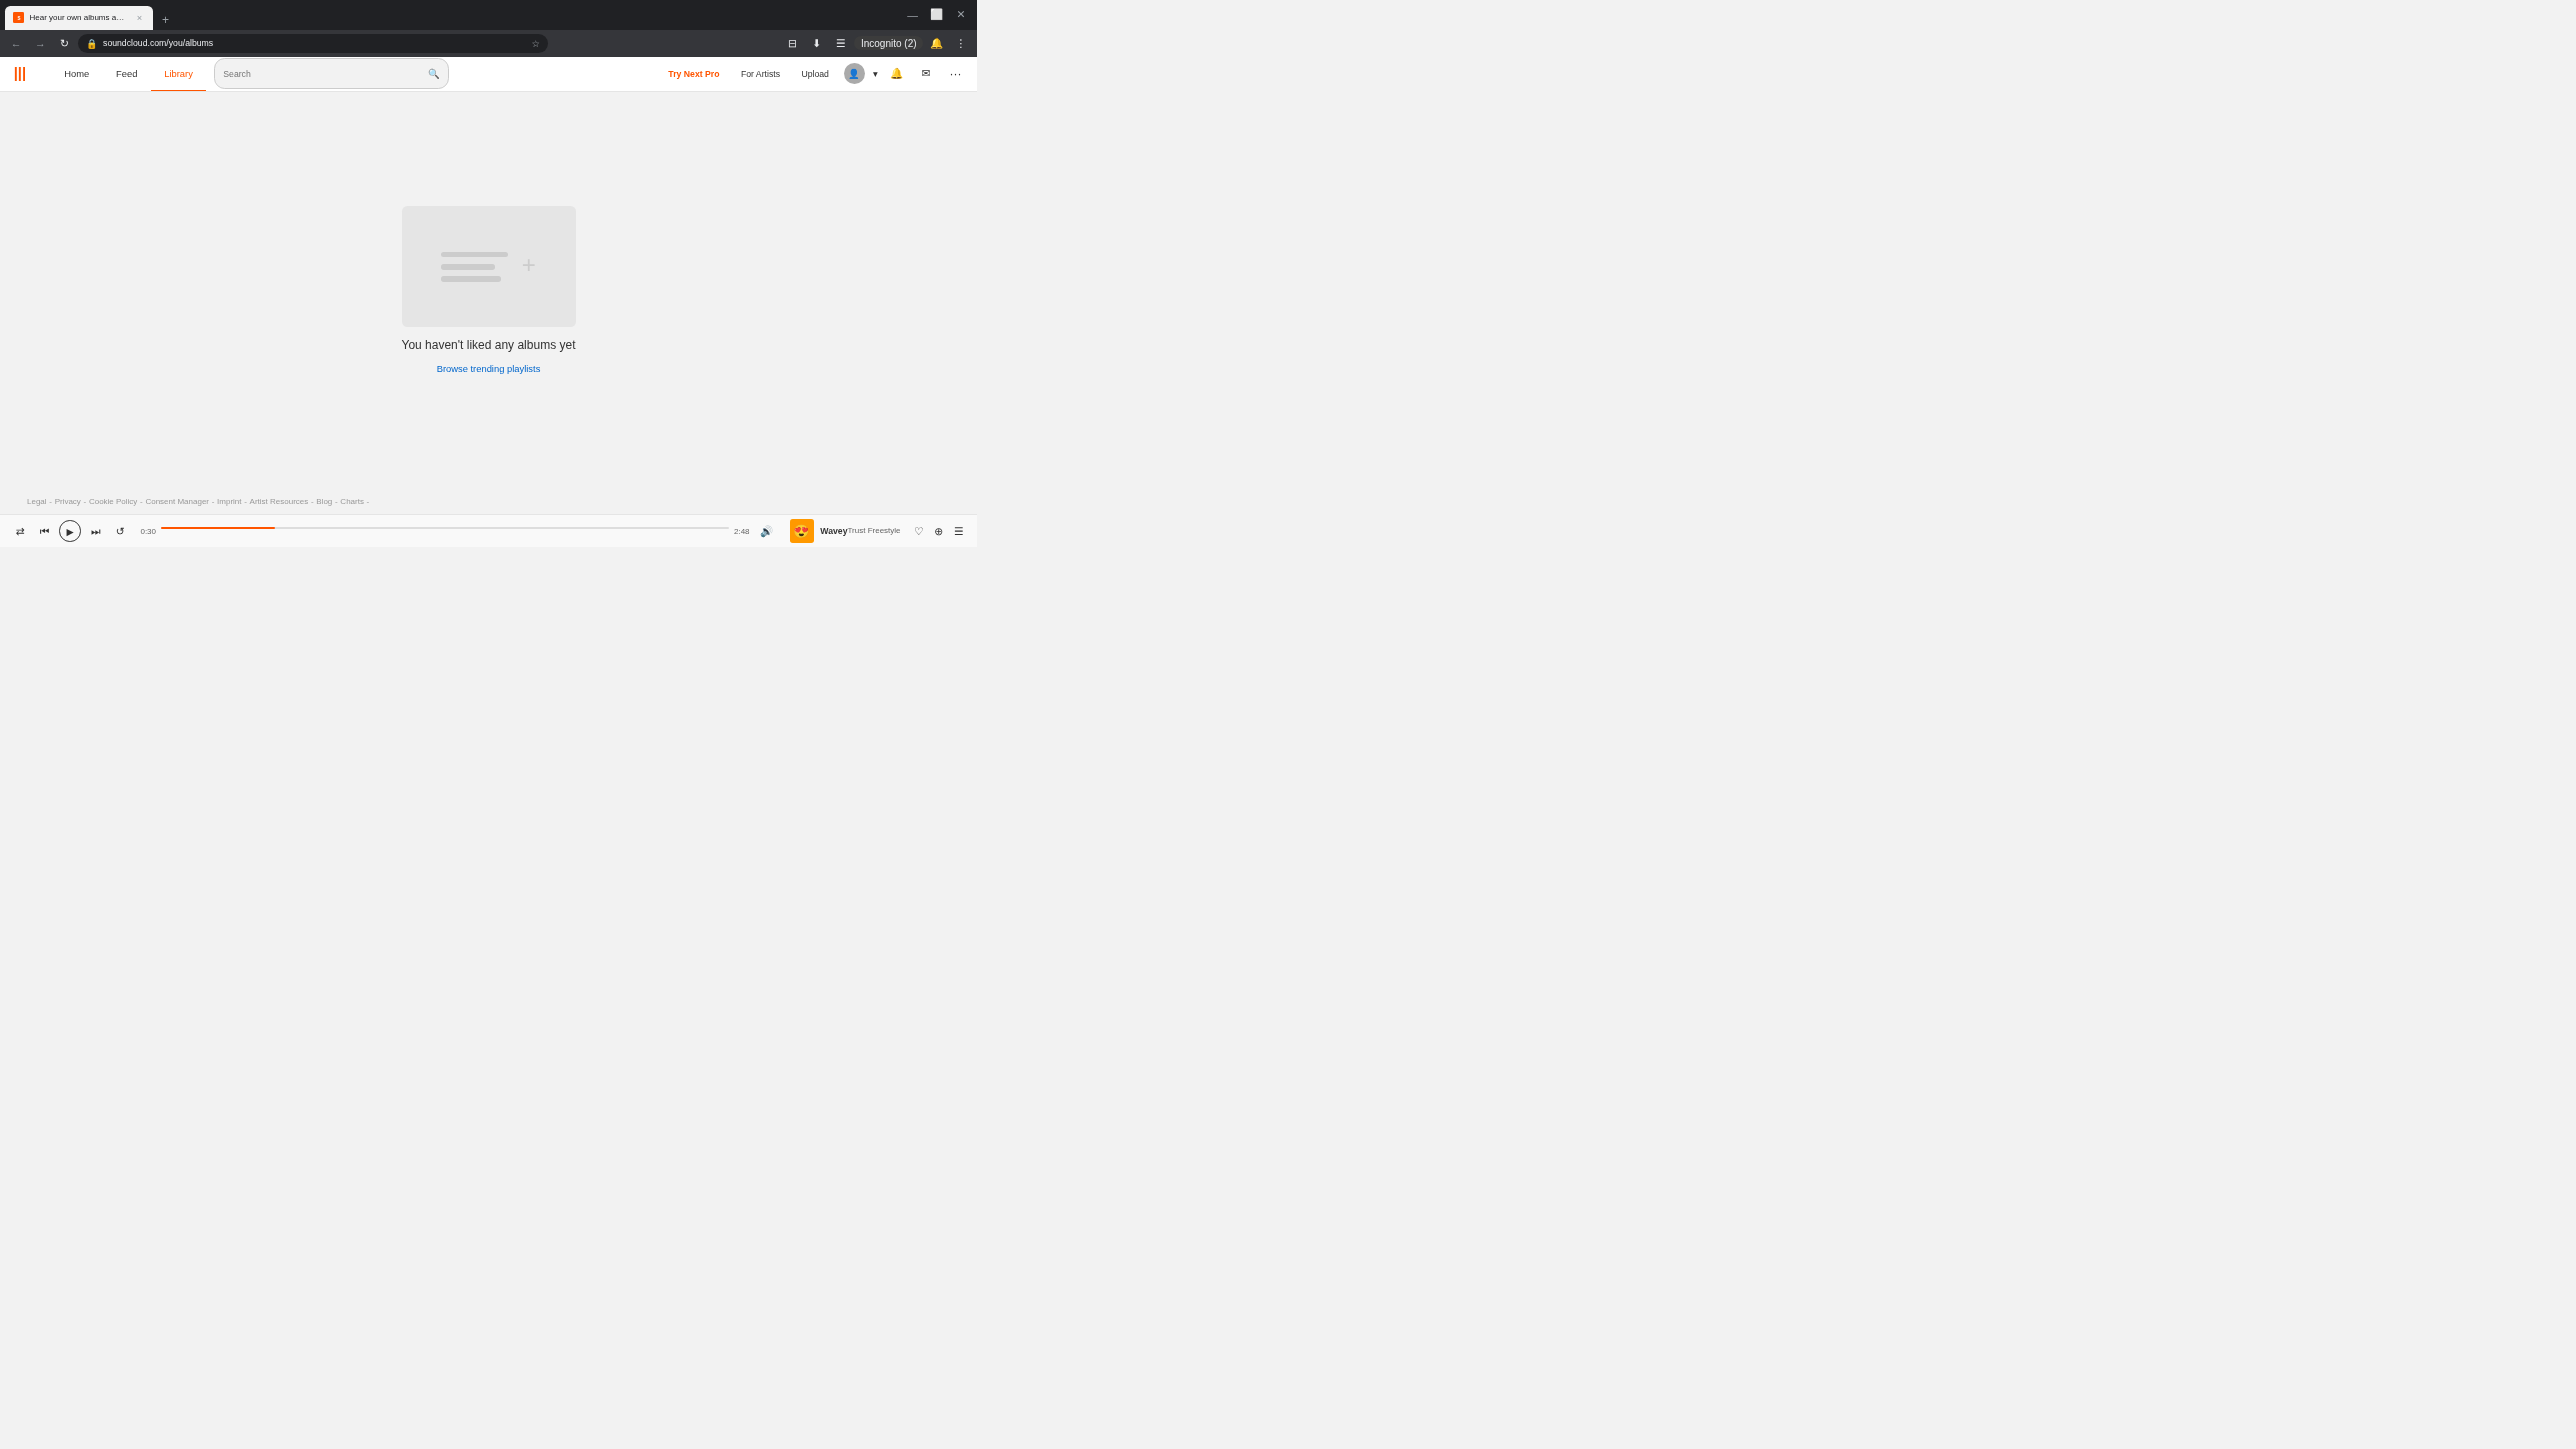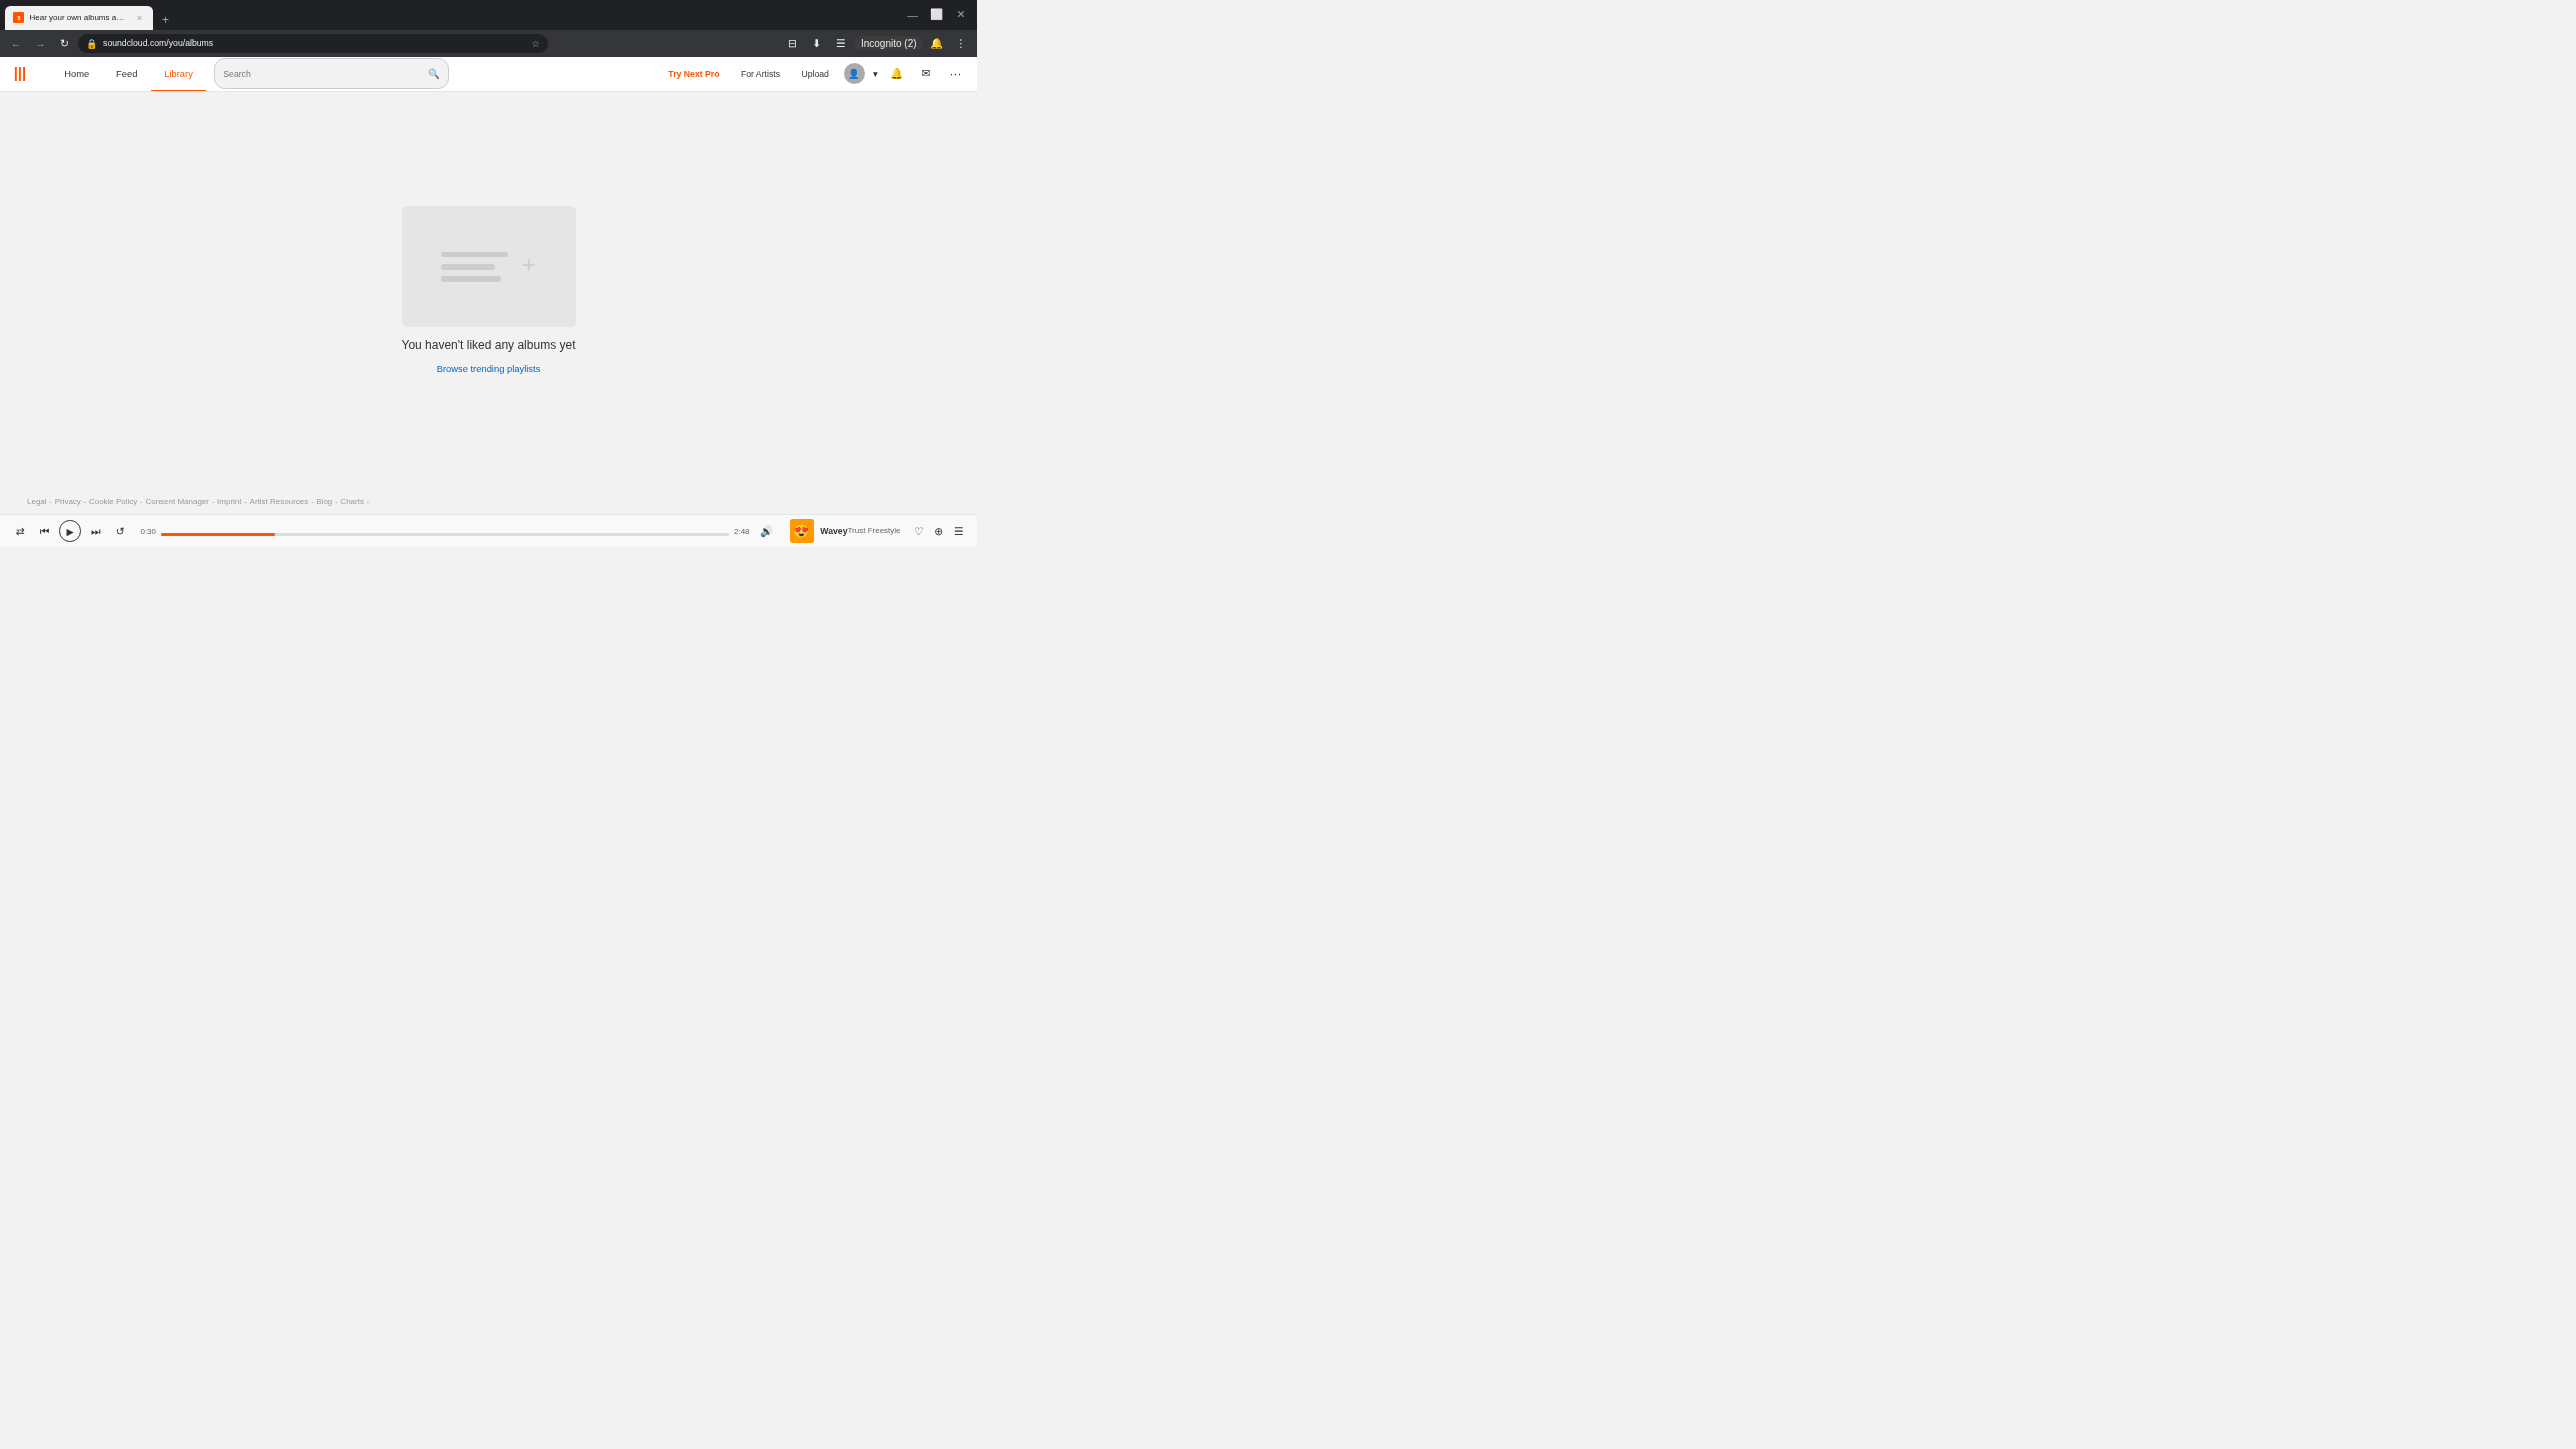--- a/index.html
+++ b/index.html
@@ -398,21 +398,21 @@
       border: 1.3px solid #333;
       display: flex;
       align-items: center;
       justify-content: center;
       cursor: pointer;
       color: #333;
       font-size: 9.4px;
     }
     .progress-area {
       display: flex;
-      align-items: flex-end;
+      align-items: flex-start;
       gap: 5.4px;
       flex: 1;
     }
     .time-label {
       font-size: 8px;
       color: #666;
       white-space: nowrap;
     }
     .progress-bar-container {
       flex: 1;

